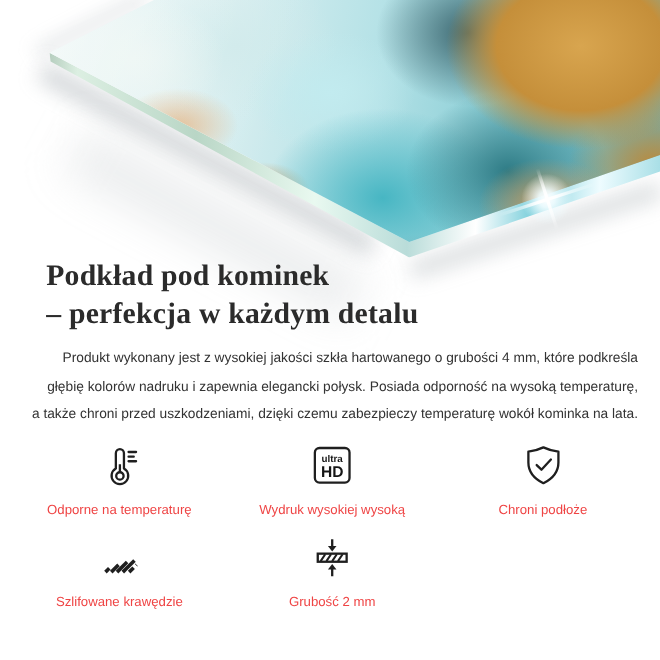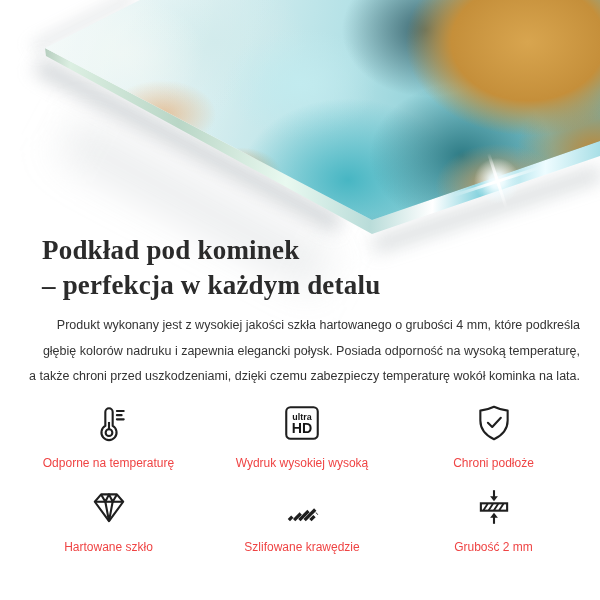--- a/index.html
+++ b/index.html
@@ -133,31 +133,20 @@
     <div class="feature">
       <div class="icon-wrap">
         <svg width="42" height="42" viewBox="0 0 40 40">
           <path class="ico" stroke-width="2.2" stroke-linejoin="round" d="M20 4.5 C23.5 6.2 28.5 7.6 33 8.2 V17.5 C33 25.8 27.8 31.6 20 35.5 C12.2 31.6 7 25.8 7 17.5 V8.2 C11.5 7.6 16.5 6.2 20 4.5 Z"></path>
           <path class="ico" stroke-width="2.4" stroke-linecap="round" stroke-linejoin="round" d="M14.2 19.8 L18.3 23.8 L26.5 15"></path>
         </svg>
       </div>
       <div class="label">Chroni podłoże</div>
     </div>
 
-    <div class="feature">
-      <div class="icon-wrap">
-        <svg width="42" height="42" viewBox="0 0 40 40">
-          <path class="ico" stroke-linejoin="round" d="M12.5 8 H27.5 L33.5 15 L20 33.5 L6.5 15 Z"></path>
-          <path class="ico" d="M6.5 15 H33.5"></path>
-          <path class="ico" stroke-linejoin="round" d="M12.5 8 L16.5 15 L20 8 L23.5 15 L27.5 8"></path>
-          <path class="ico" d="M16.5 15 L20 33.5 M23.5 15 L20 33.5"></path>
-        </svg>
-      </div>
-      <div class="label">Hartowane szkło</div>
-    </div>
 
     <div class="feature">
       <div class="icon-wrap">
         <svg width="42" height="42" viewBox="0 0 40 40">
           <g stroke="#1f1f1f" stroke-width="3.1">
             <path d="M7.5 32.5 L10.8 29.2"></path>
             <path d="M12.5 32.5 L18.8 26.2"></path>
             <path d="M17.5 32.5 L26.2 23.8"></path>
             <path d="M22.5 32.5 L32.6 22.4"></path>
             <path d="M28 32.5 L34.4 26.1" stroke-dasharray="5.5 3"></path>

